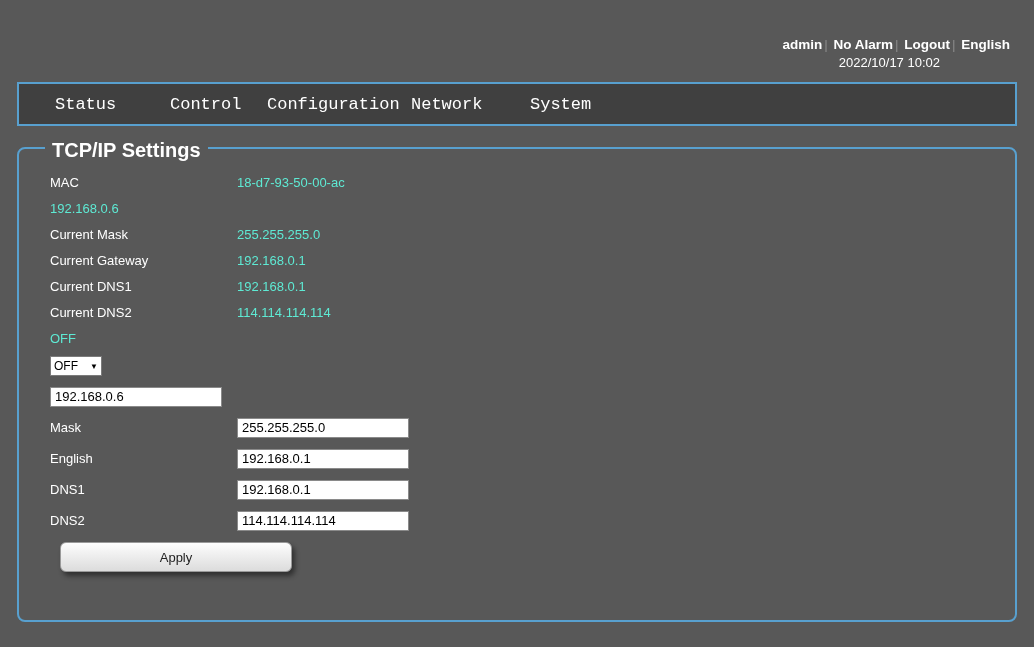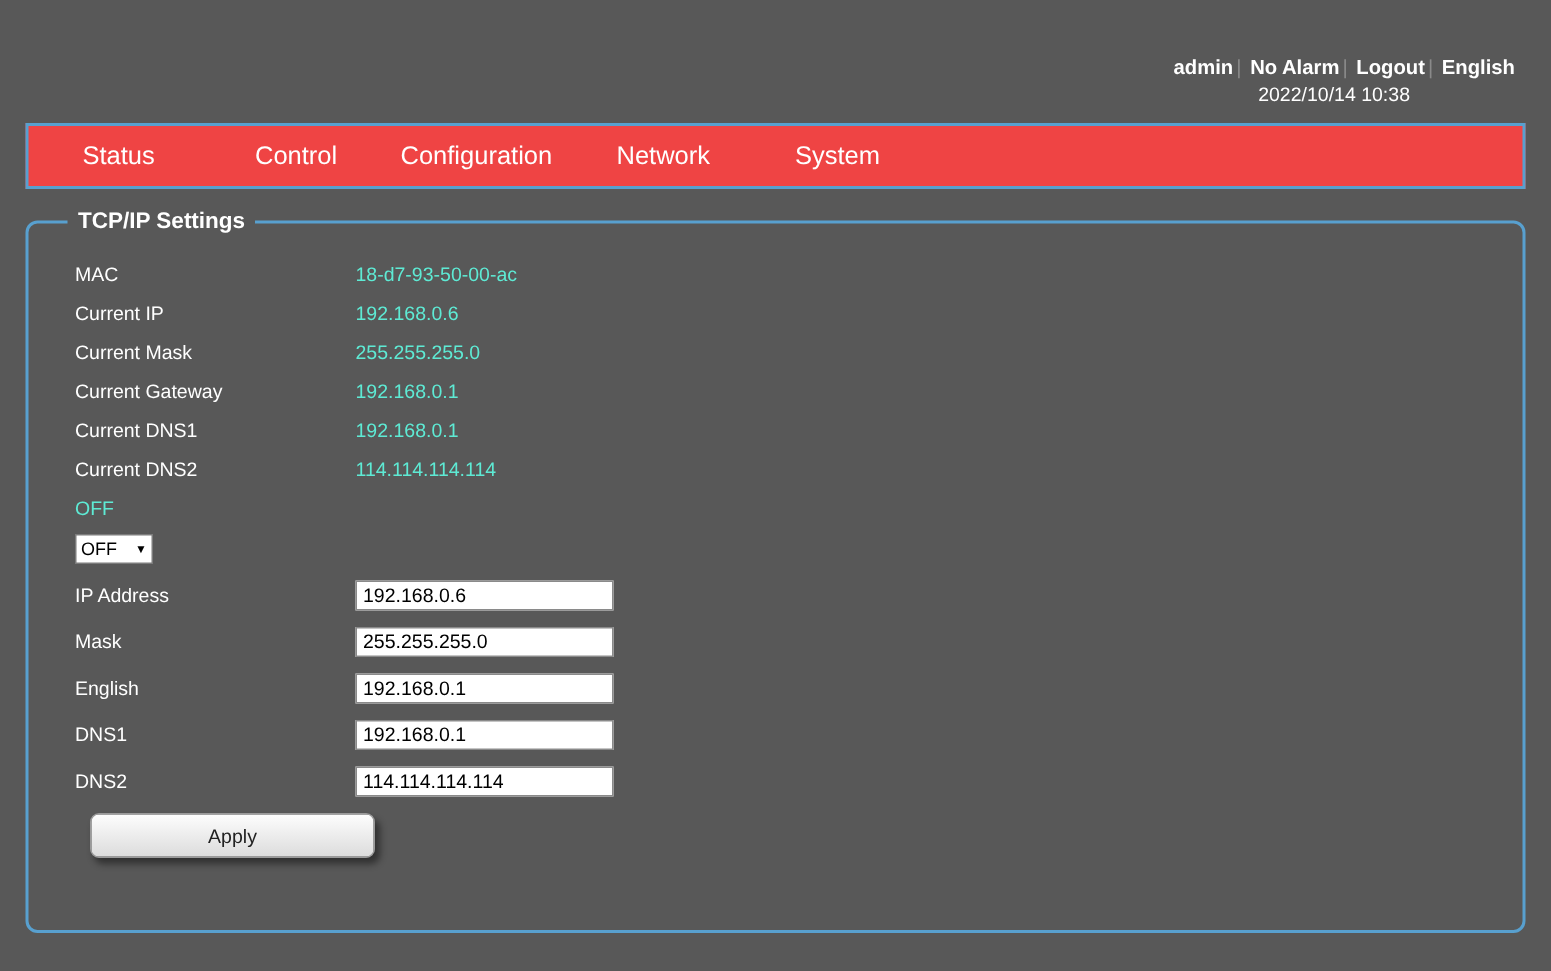--- a/index.html
+++ b/index.html
@@ -24,22 +24,23 @@
     font-weight: normal;
     padding-right: 70px;
     margin-top: 1px;
   }
 
   
   .navbar {
     position: relative;
     margin: 11px 17px 0 17px;
     height: 44px;
-    background: #ef4444;
+    background: #404040;
     border: 2px solid #58a0cf;
+    font-family: Liberation Mono, monospace;
   }
   .nav-item {
     position: absolute;
     top: 50%;
     transform: translateY(-50%);
     color: #ffffff;
     font-size: 17px;
     text-decoration: none;
     cursor: pointer;
     white-space: nowrap;
@@ -52,21 +53,21 @@
     height: 475px;
     border: 2px solid #58a0cf;
     border-radius: 8px;
   }
   .panel-legend {
     position: absolute;
     top: -10px;
     left: 26px;
     background: #585858;
     padding: 0 7px;
-    font-size: 15px;
+    font-size: 20px;
     font-weight: bold;
     color: #ffffff;
   }
   .rows { padding-top: 20px; }
   .row {
     display: flex;
     align-items: center;
     padding-left: 31px;
     height: 26px;
     font-size: 13px;
@@ -110,21 +111,21 @@
     font-size: 13px;
     font-family: "Liberation Sans", sans-serif;
     color: #000000;
     background: #ffffff;
     border: 1px solid #8a8a8a;
     padding: 0 4px;
   }
   .apply-row { margin-top: 6px; padding-left: 41px; }
   .apply-btn {
     display: block;
-    width: 190px;
+    width: 232px;
     height: 30px;
     font-size: 13px;
     font-family: "Liberation Sans", sans-serif;
     color: #222222;
     background: linear-gradient(#fdfdfd, #dcdcdc);
     border: 1px solid #9a9a9a;
     border-radius: 6px;
     box-shadow: 3px 4px 5px rgba(0,0,0,0.45);
     cursor: pointer;
   }
@@ -132,41 +133,40 @@
 </head>
 <body>
 
 <div class="header">
   <div class="header-line1">
     <span>admin</span><span class="sep">|</span>
     <span>No Alarm</span><span class="sep">|</span>
     <a>Logout</a><span class="sep">|</span>
     <a>English</a>
   </div>
-  <div class="header-line2">2022/10/14 10:38</div>
+  <div class="header-line2">2022/10/17 10:02</div>
 </div>
 
 <nav class="navbar">
   <a class="nav-item" style="left:36px">Status</a>
   <a class="nav-item" style="left:151px">Control</a>
   <a class="nav-item" style="left:248px">Configuration</a>
   <a class="nav-item" style="left:392px">Network</a>
   <a class="nav-item" style="left:511px">System</a>
 </nav>
 
 <div class="panel">
   <div class="panel-legend">TCP/IP Settings</div>
   <div class="rows">
 
     <div class="row">
       <span class="label">MAC</span>
       <span class="value">18-d7-93-50-00-ac</span>
     </div>
     <div class="row">
-      <span class="label">Current IP</span>
       <span class="value">192.168.0.6</span>
     </div>
     <div class="row">
       <span class="label">Current Mask</span>
       <span class="value">255.255.255.0</span>
     </div>
     <div class="row">
       <span class="label">Current Gateway</span>
       <span class="value">192.168.0.1</span>
     </div>
@@ -185,21 +185,20 @@
     <div class="row tall">
       <span class="select-wrap">
         <select>
           <option>OFF</option>
         </select>
         <span class="select-arrow">▼</span>
       </span>
     </div>
 
     <div class="row input-row">
-      <span class="label">IP Address</span>
       <input type="text" value="192.168.0.6" style="">
     </div>
     <div class="row input-row">
       <span class="label">Mask</span>
       <input type="text" value="255.255.255.0" style="">
     </div>
     <div class="row input-row">
       <span class="label">English</span>
       <input type="text" value="192.168.0.1" style="">
     </div>

